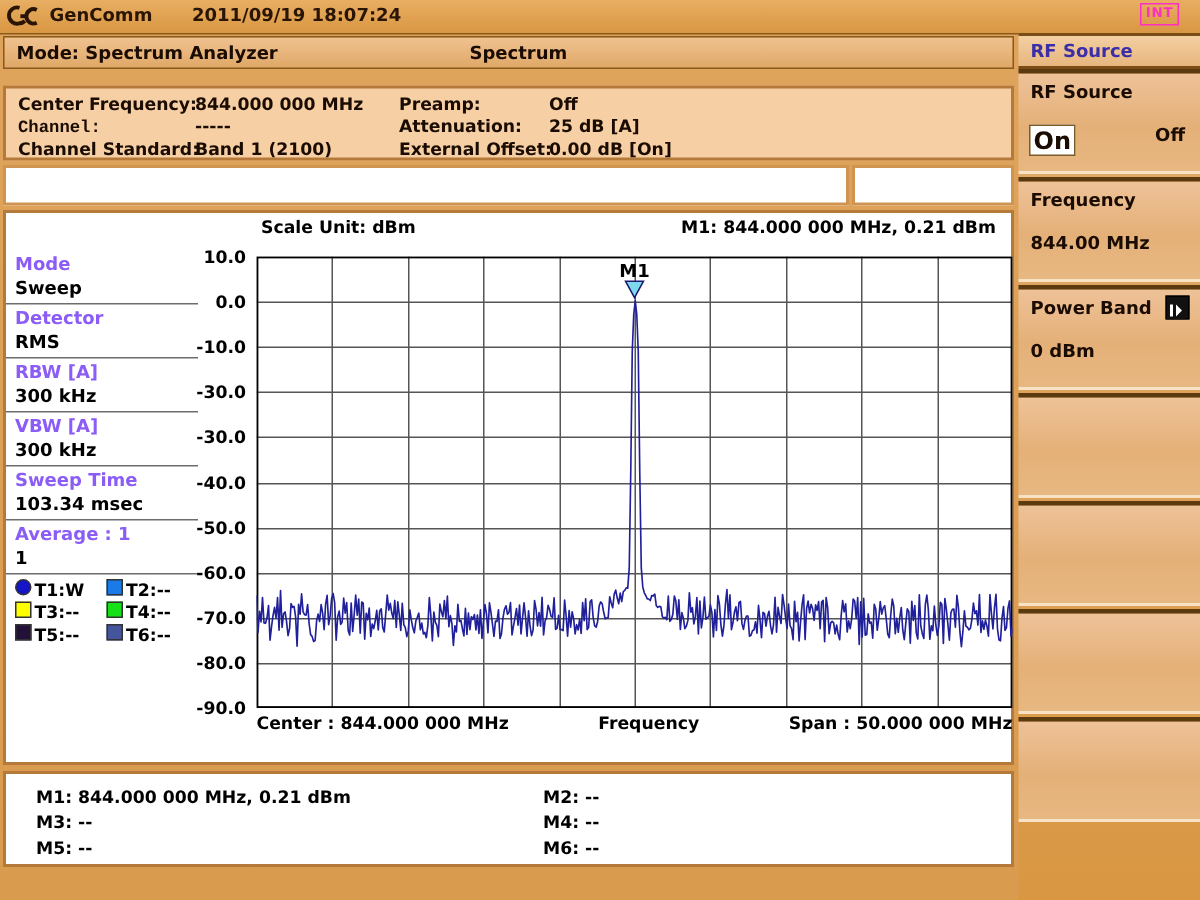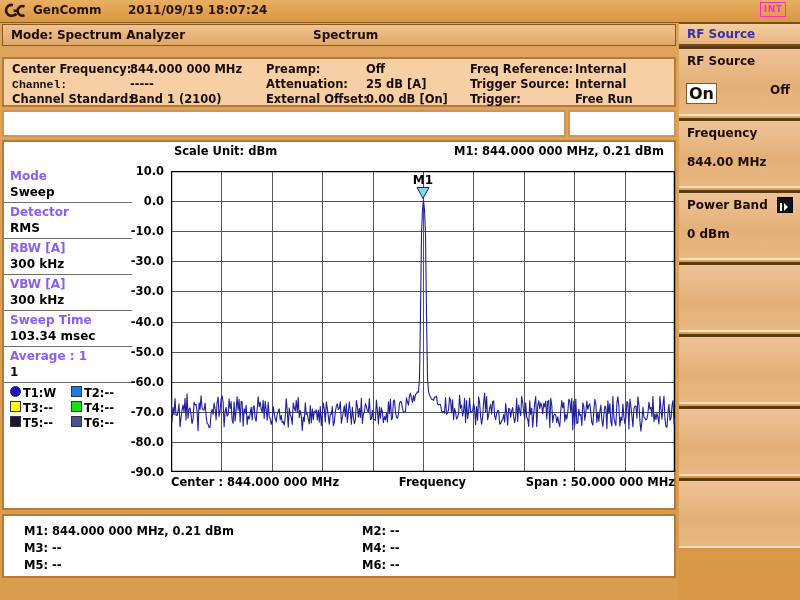--- a/index.html
+++ b/index.html
@@ -145,25 +145,20 @@
     <div class="pcol" style="left:8px;width:250px;">
       <div class="prow"><span class="plabel" style="width:118px;">Center Frequency:</span><span class="pval">844.000 000 MHz</span></div>
       <div class="prow"><span class="plabel" style="width:118px;font-family:Liberation Mono, monospace;">Channel:</span><span class="pval">-----</span></div>
       <div class="prow"><span class="plabel" style="width:118px;">Channel Standard:</span><span class="pval">Band 1 (2100)</span></div>
     </div>
     <div class="pcol" style="left:262px;width:200px;">
       <div class="prow"><span class="plabel" style="width:100px;">Preamp:</span><span class="pval">Off</span></div>
       <div class="prow"><span class="plabel" style="width:100px;">Attenuation:</span><span class="pval">25 dB  [A]</span></div>
       <div class="prow"><span class="plabel" style="width:100px;">External Offset:</span><span class="pval">0.00 dB  [On]</span></div>
     </div>
-    <div class="pcol" style="left:466px;width:206px;">
-      <div class="prow"><span class="plabel" style="width:105px;">Freq Reference:</span><span class="pval">Internal</span></div>
-      <div class="prow"><span class="plabel" style="width:105px;">Trigger Source:</span><span class="pval">Internal</span></div>
-      <div class="prow"><span class="plabel" style="width:105px;">Trigger:</span><span class="pval">Free Run</span></div>
-    </div>
   </div>
 
   <div class="blank-a"></div>
   <div class="blank-b"></div>
 
   <div class="display">
 
     <div class="settings">
       <div class="set-block">
         <div class="set-name">Mode</div>

